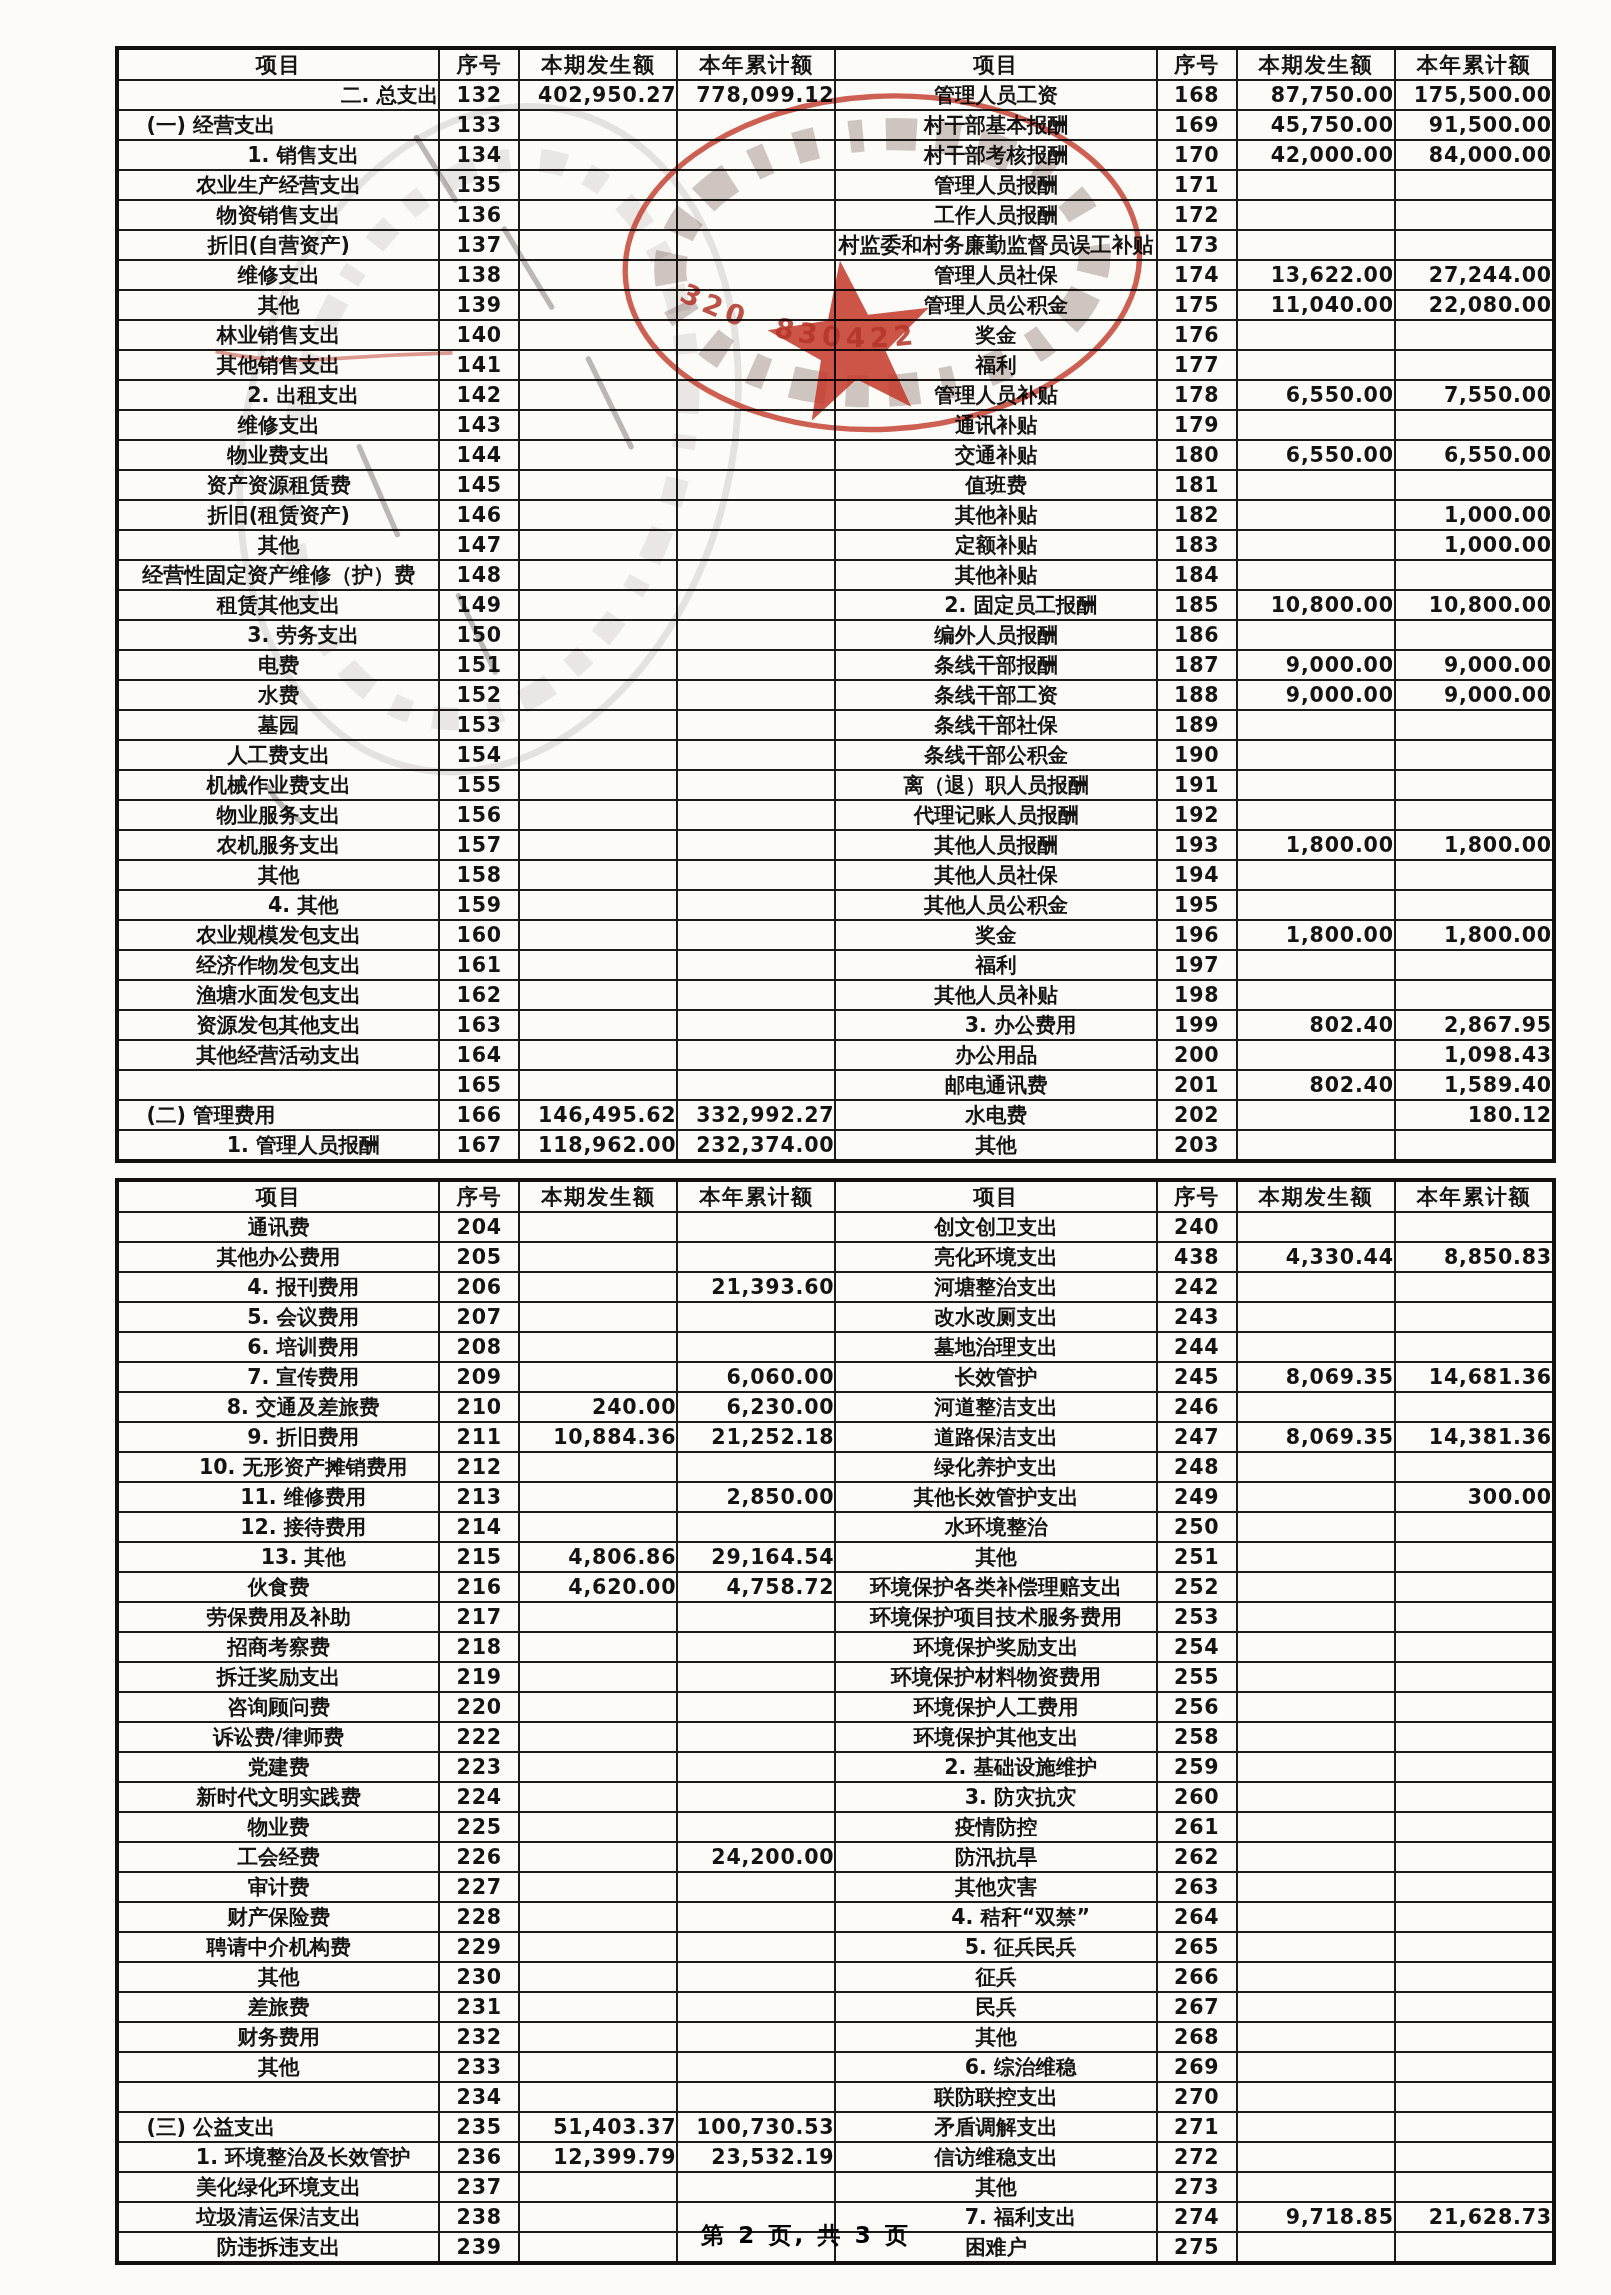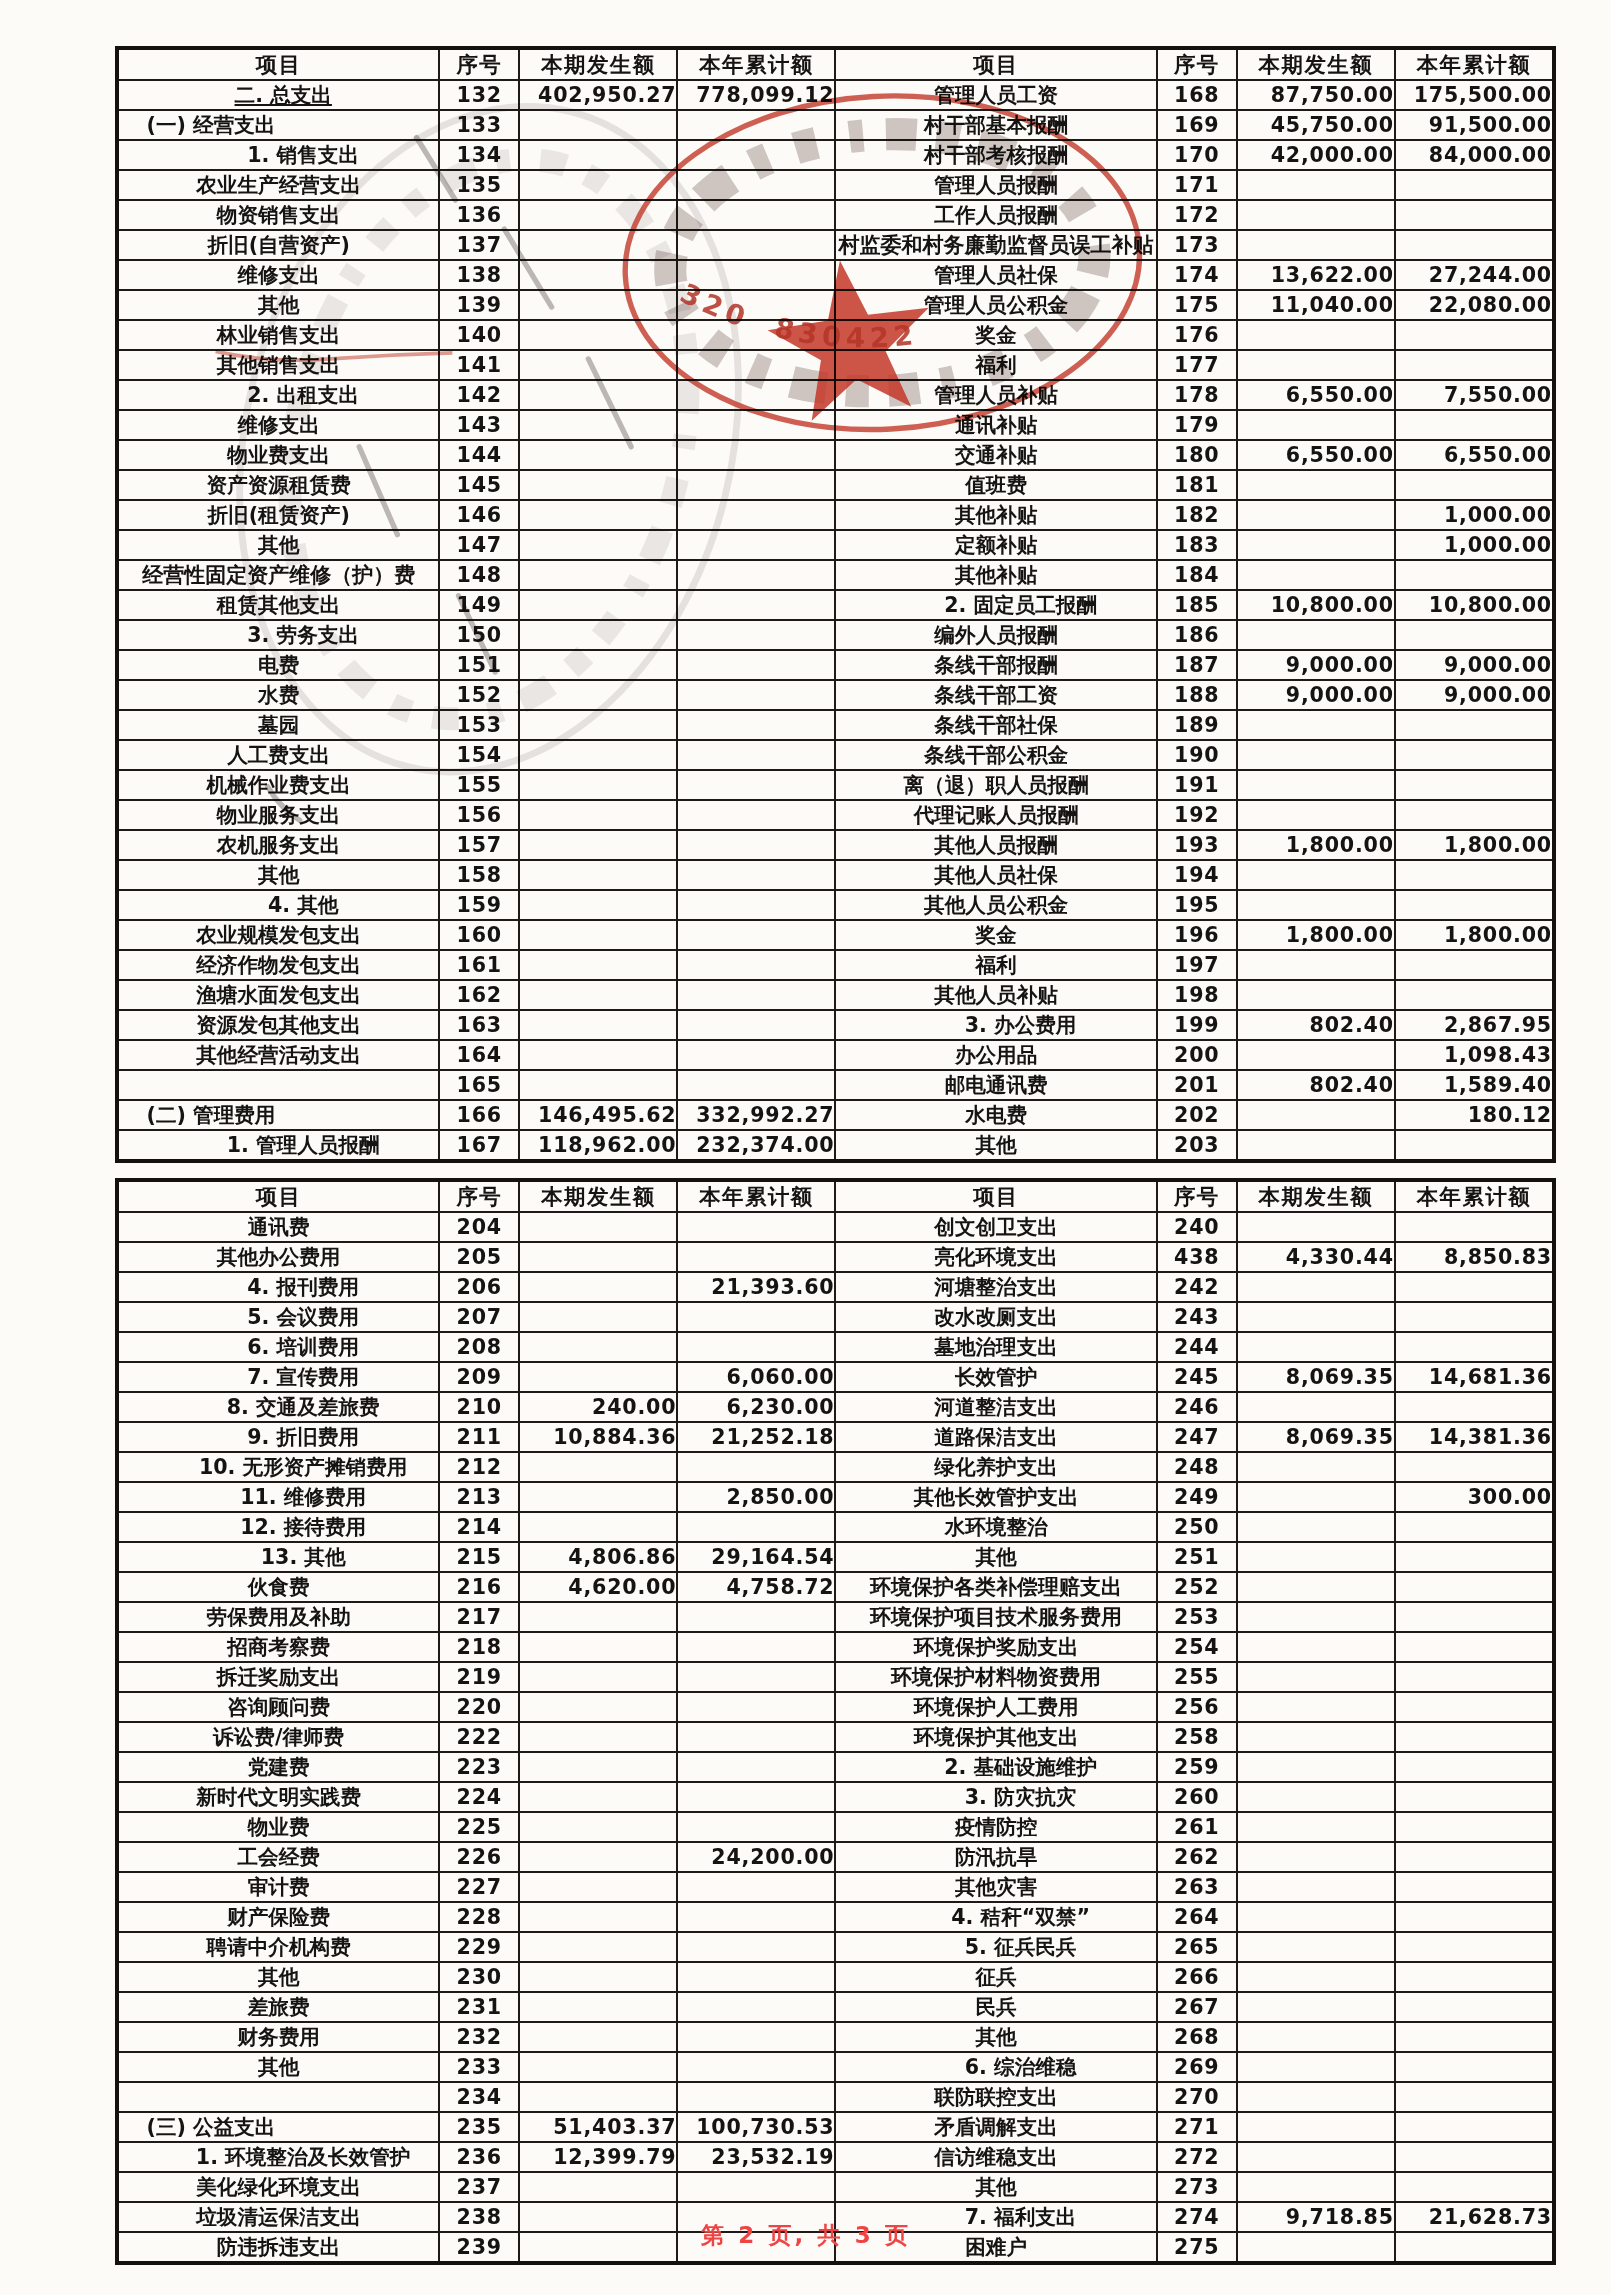--- a/index.html
+++ b/index.html
@@ -22,29 +22,29 @@
     border:2.3px solid #1d1a18;
     padding:0;white-space:nowrap;overflow:visible;
     font-weight:700;
   }
   table.grid{border:4.6px solid #14110f;}
   #t1 tr{height:29px;}
   #t2 tr{height:28px;}
   #t1 thead tr,#t2 thead tr{height:29px;}
   th{font-size:21.4px;text-align:center;letter-spacing:1.5px;}
   td.item{font-size:20.6px;text-align:center;}
-  td.item.s0{text-align:center;padding-left:9.2px;text-decoration:underline;}
+  td.item.s0{text-align:right;padding-left:9.2px;}
   td.item.s1{text-align:left;padding-left:27.5px;}
   td.item.s2{text-align:center;padding-left:49px;}
   td.item.sm{font-size:21px;letter-spacing:0;}
   td.no{font-size:20.6px;text-align:center;letter-spacing:0.8px;}
   td.amt{font-size:20.6px;text-align:right;padding-right:7.6px;letter-spacing:0.8px;}
   .footer{
     position:absolute;left:0;top:2220px;width:1612px;
-    text-align:center;font-size:23px;font-weight:600;color:#ef4444;
+    text-align:center;font-size:23px;font-weight:600;color:#000000;
     letter-spacing:3.1px;
   }
   svg.stamps{
     position:absolute;left:0;top:0;z-index:5;
     pointer-events:none;mix-blend-mode:multiply;
   }
 </style>
 </head>
 <body>
 

